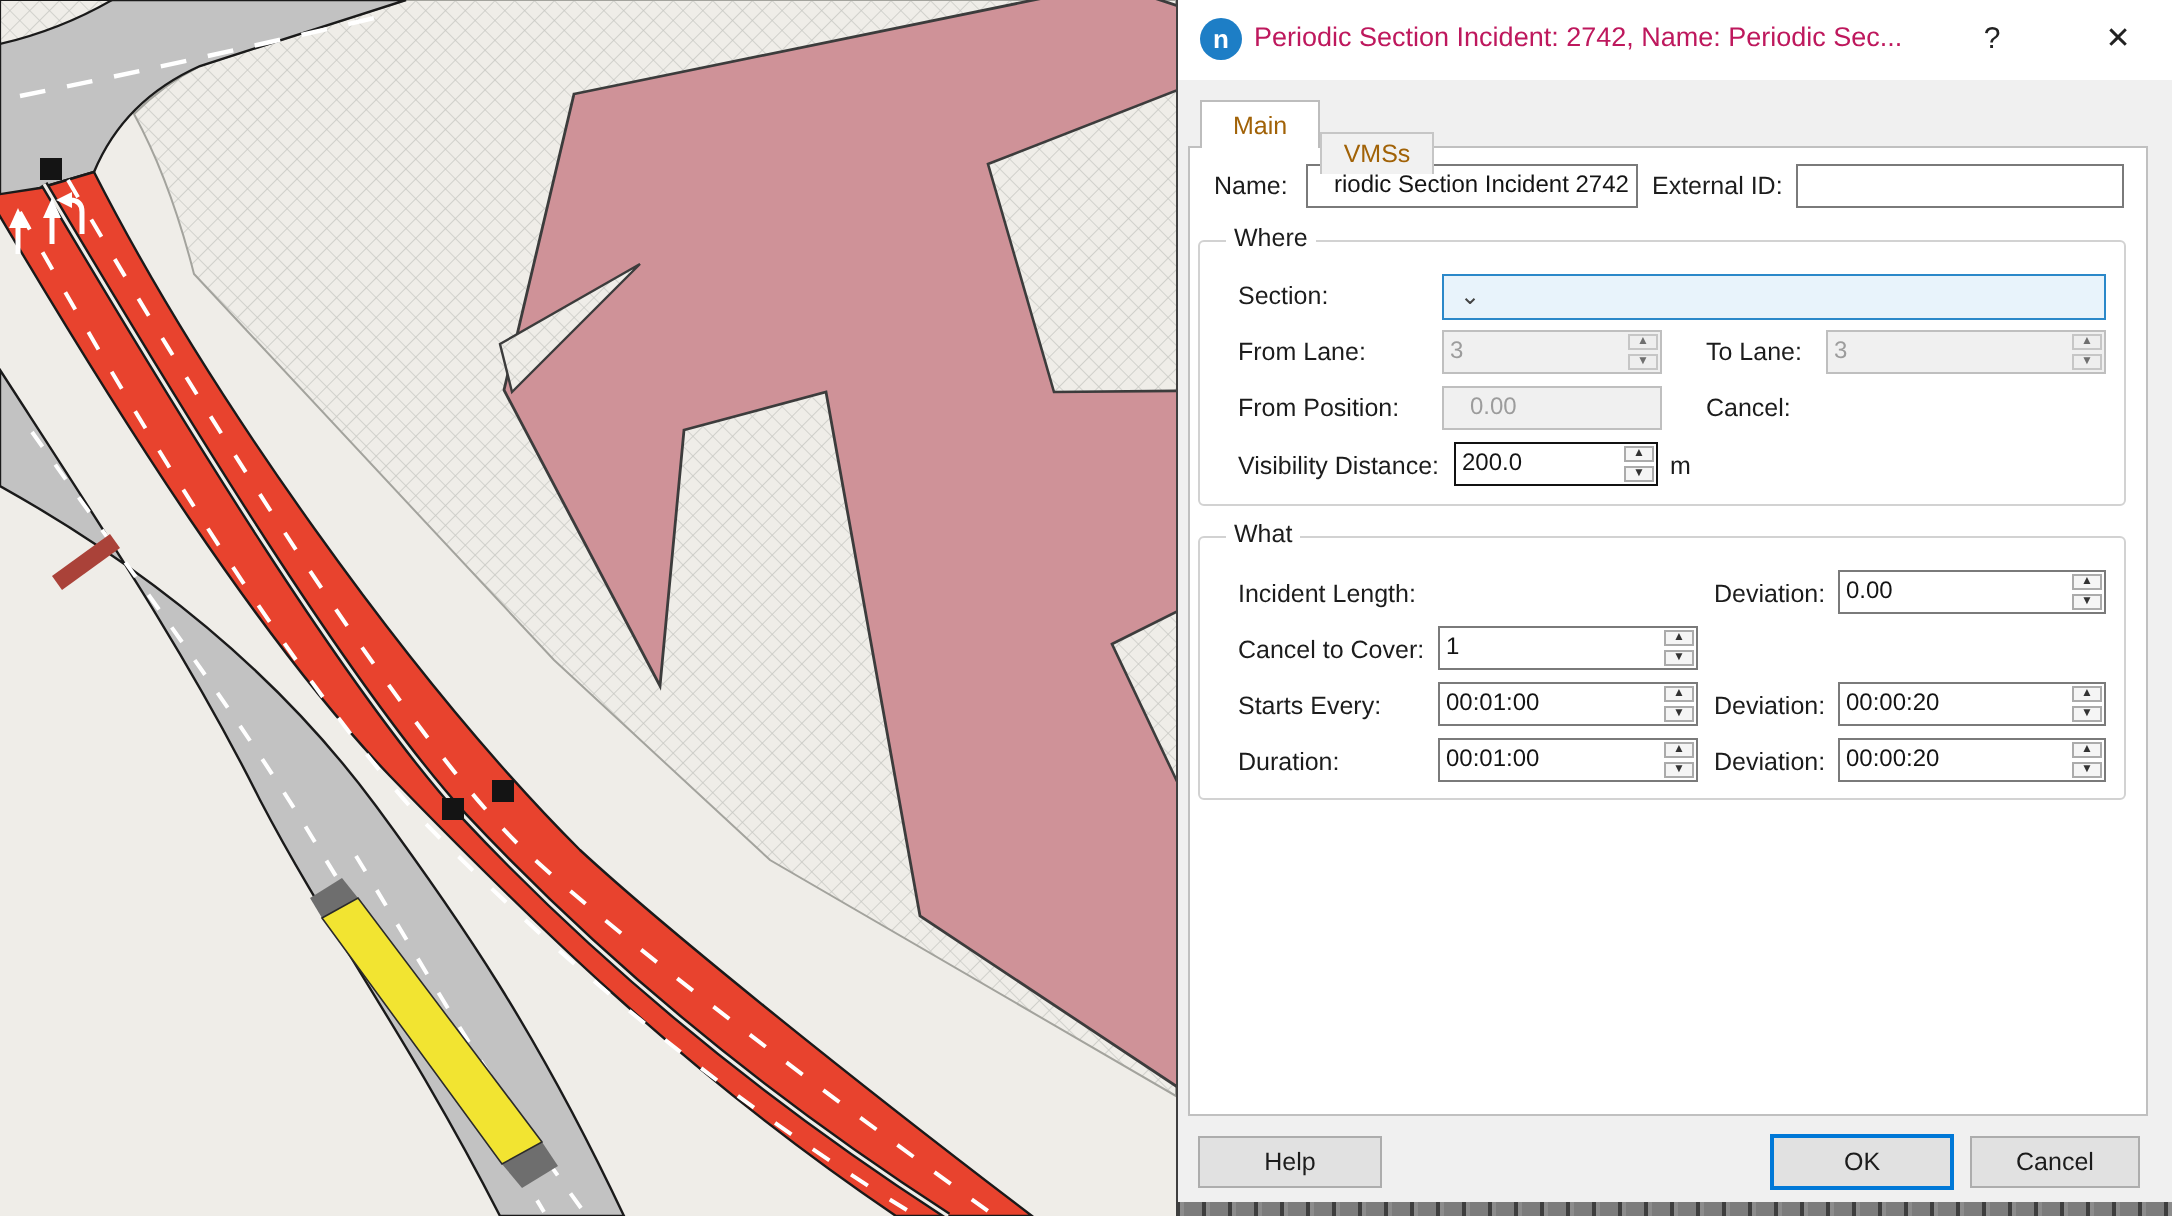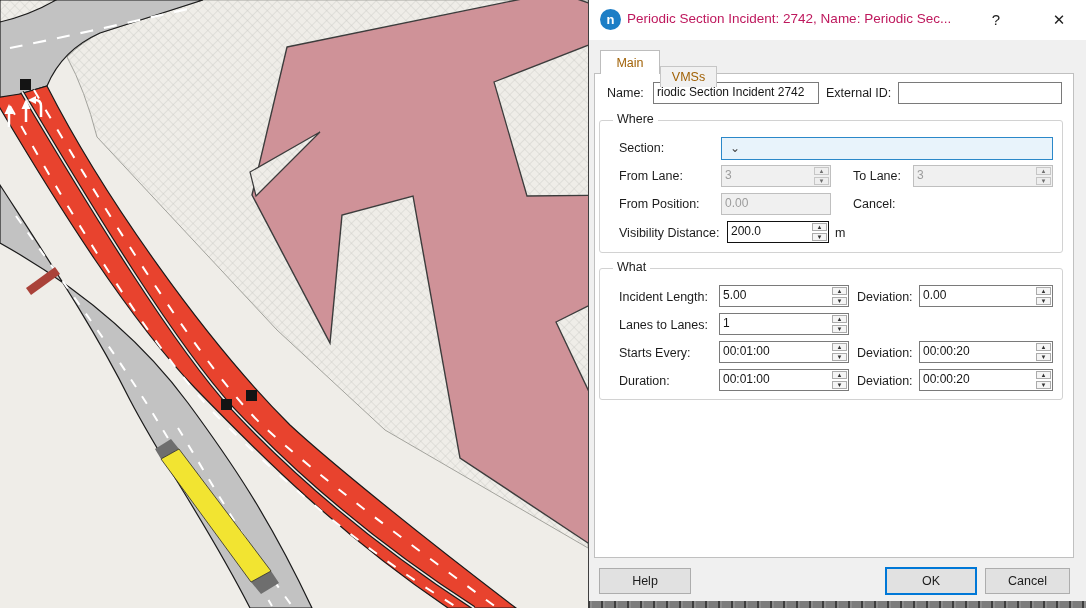--- a/index.html
+++ b/index.html
@@ -21,21 +21,21 @@
   
   #pane{position:absolute;left:5px;top:73px;width:480px;height:485px;background:var(--pane_bg);
         border:1px solid #c0c0c0;box-sizing:border-box;}
   .tab{position:absolute;box-sizing:border-box;text-align:center;font-size:12.5px;color:#a16207;}
   #tab-main{left:11px;top:50px;width:60px;height:24px;background:#fff;
             border:1px solid #bdbdbd;border-bottom:none;line-height:24px;z-index:3;}
   #tab-vmss{left:71px;top:66px;width:57px;height:21px;background:#f1f1f1;
             border:1px solid #c6c6c6;border-bottom:none;line-height:20px;z-index:1;}
   .lbl{position:absolute;font-size:12.5px;color:#1c1c1c;white-space:nowrap;}
   .field{position:absolute;height:22px;background:#fff;border:1px solid #7a7a7a;
-         box-sizing:border-box;font-size:12px;color:#141414;padding:2px 3px;overflow:hidden;
+         box-sizing:border-box;font-size:12px;color:#141414;padding:2px 13px;overflow:hidden;
          white-space:nowrap;}
   .group{position:absolute;border:1px solid #d2d2d2;border-radius:3px;box-sizing:border-box;}
   .gtitle{position:absolute;background:#fff;padding:0 4px;font-size:12.5px;color:#1c1c1c;}
   
   .spin{position:absolute;height:22px;background:#fff;border:1px solid #7a7a7a;
         box-sizing:border-box;display:flex;}
   .spin .val{flex:1;font-size:12px;color:#141414;padding:2px 3px;overflow:hidden;white-space:nowrap;}
   .spin .btns{width:17px;display:flex;flex-direction:column;}
   .spin .sb{flex:1;margin:1px 1px;border:1px solid #ababab;background:#f5f5f5;
             font-size:6px;color:#333;display:flex;align-items:center;justify-content:center;line-height:0;}
@@ -173,37 +173,30 @@
           <span class="sb">▲</span>
           <span class="sb">▼</span>
         </span>
     </div>
     <div class="lbl" style="left:246px;top:226px">m</div>
 
     <div class="group" style="left:10px;top:268px;width:464px;height:132px"></div>
     <div class="gtitle" style="left:24px;top:260px">What</div>
 
     <div class="lbl" style="left:30px;top:290px">Incident Length:</div>
-    <div class="spin" style="left:130px;top:285px;width:130px">
-      <span class="val">5.00</span>
-      <span class="btns">
-          <span class="sb">▲</span>
-          <span class="sb">▼</span>
-        </span>
-    </div>
     <div class="lbl" style="left:268px;top:290px">Deviation:</div>
     <div class="spin" style="left:330px;top:285px;width:134px">
       <span class="val">0.00</span>
       <span class="btns">
           <span class="sb">▲</span>
           <span class="sb">▼</span>
         </span>
     </div>
 
-    <div class="lbl" style="left:30px;top:318px">Lanes to Lanes:</div>
+    <div class="lbl" style="left:30px;top:318px">Cancel to Cover:</div>
     <div class="spin" style="left:130px;top:313px;width:130px">
       <span class="val">1</span>
       <span class="btns">
           <span class="sb">▲</span>
           <span class="sb">▼</span>
         </span>
     </div>
 
     <div class="lbl" style="left:30px;top:346px">Starts Every:</div>
     <div class="spin" style="left:130px;top:341px;width:130px">

